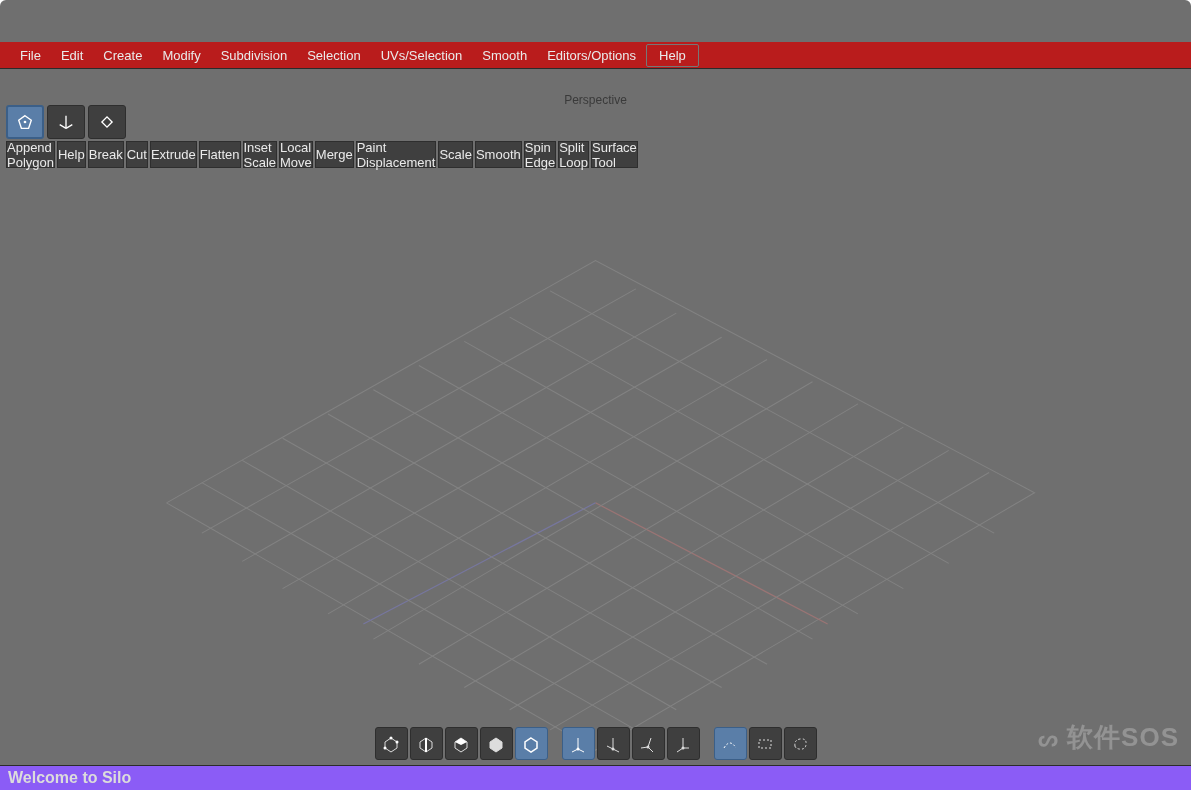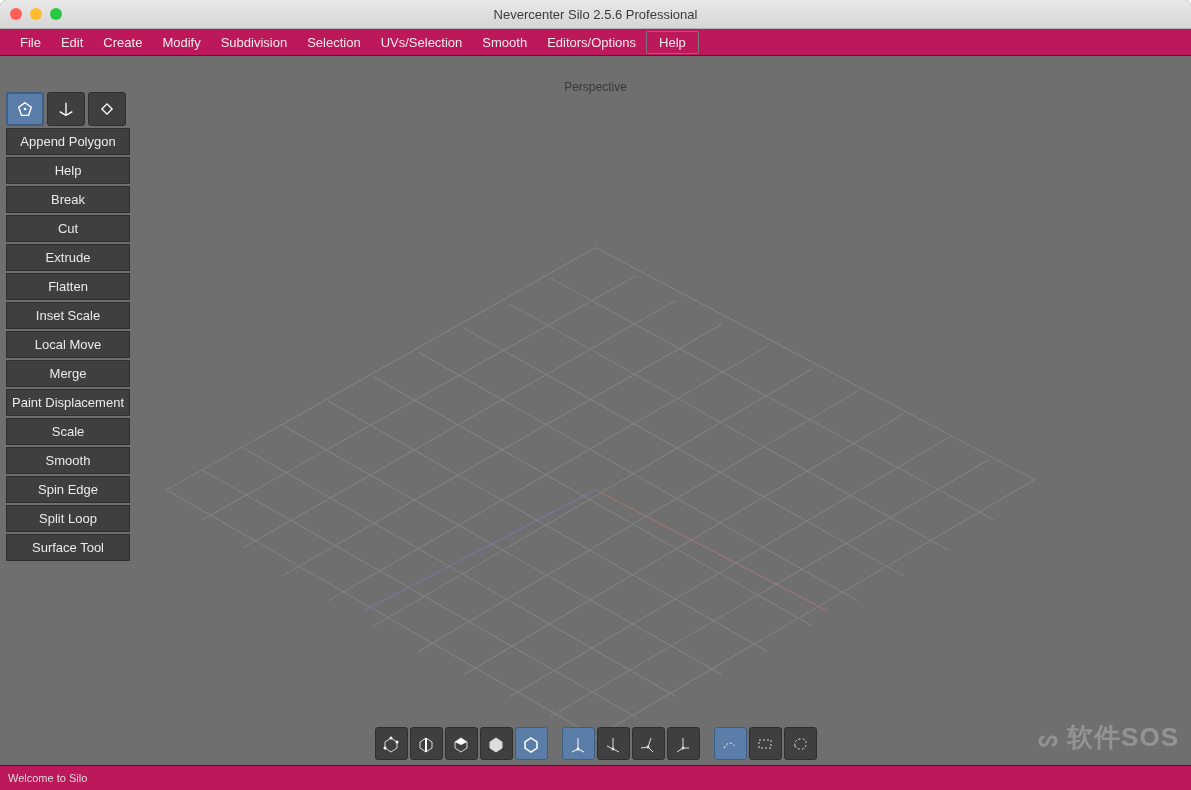--- a/index.html
+++ b/index.html
@@ -43,26 +43,27 @@
   .title {
     position: absolute;
     left: 0; right: 0;
     text-align: center;
     font-size: 13px;
     color: #3a3a3a;
     pointer-events: none;
   }
   .menubar {
     height: 27px;
-    background: #be185d;
+    background: #b91c1c;
     display: flex;
     align-items: center;
     padding: 0 10px;
     gap: 0;
     border-bottom: 1px solid #2b2b2b;
+    margin-top: 42px;
   }
   .menu-item {
     color: #eaeaea;
     padding: 4px 10px;
     cursor: default;
   }
   .menu-item.boxed {
     border: 1px solid #777;
     padding: 3px 12px;
     border-radius: 2px;
@@ -105,21 +106,21 @@
     align-items: center;
     justify-content: center;
     color: #e2e2e2;
   }
   .tool-tab.active {
     background: #5a7ea8;
     border: 2px solid #3b5f88;
   }
   .tool-list {
     display: flex;
-    flex-direction: column;
+    flex-direction: row;
     gap: 2px;
     margin-top: 2px;
   }
   .tool-button {
     height: 27px;
     background: #3f3f3f;
     border: 1px solid #2e2e2e;
     color: #eaeaea;
     display: flex;
     align-items: center;
@@ -152,53 +153,46 @@
     align-items: center;
     justify-content: center;
     color: #e2e2e2;
   }
   .tb-btn.active {
     background: #5a7ea8;
     border: 1px solid #3b5f88;
   }
   .statusbar {
     height: 25px;
-    background: #be185d;
+    background: #8b5cf6;
     color: #dcdcdc;
-    font-size: 11px;
+    font-size: 16px;
     display: flex;
     align-items: center;
     padding: 0 8px;
     border-top: 1px solid #2b2b2b;
+    font-weight: bold;
   }
   .watermark {
     position: absolute;
     right: 12px;
     bottom: 10px;
     color: rgba(255,255,255,0.25);
     font-size: 26px;
     font-weight: bold;
     letter-spacing: 1px;
     pointer-events: none;
   }
   svg { display: block; }
 </style>
 </head>
 <body>
 
 <div class="window">
 
-  <div class="titlebar">
-    <div class="traffic-lights">
-      <div class="light close"></div>
-      <div class="light min"></div>
-      <div class="light max"></div>
-    </div>
-    <div class="title">Nevercenter Silo 2.5.6 Professional</div>
-  </div>
 
   <div class="menubar">
     <div class="menu-item">File</div>
     <div class="menu-item">Edit</div>
     <div class="menu-item">Create</div>
     <div class="menu-item">Modify</div>
     <div class="menu-item">Subdivision</div>
     <div class="menu-item">Selection</div>
     <div class="menu-item">UVs/Selection</div>
     <div class="menu-item">Smooth</div>

